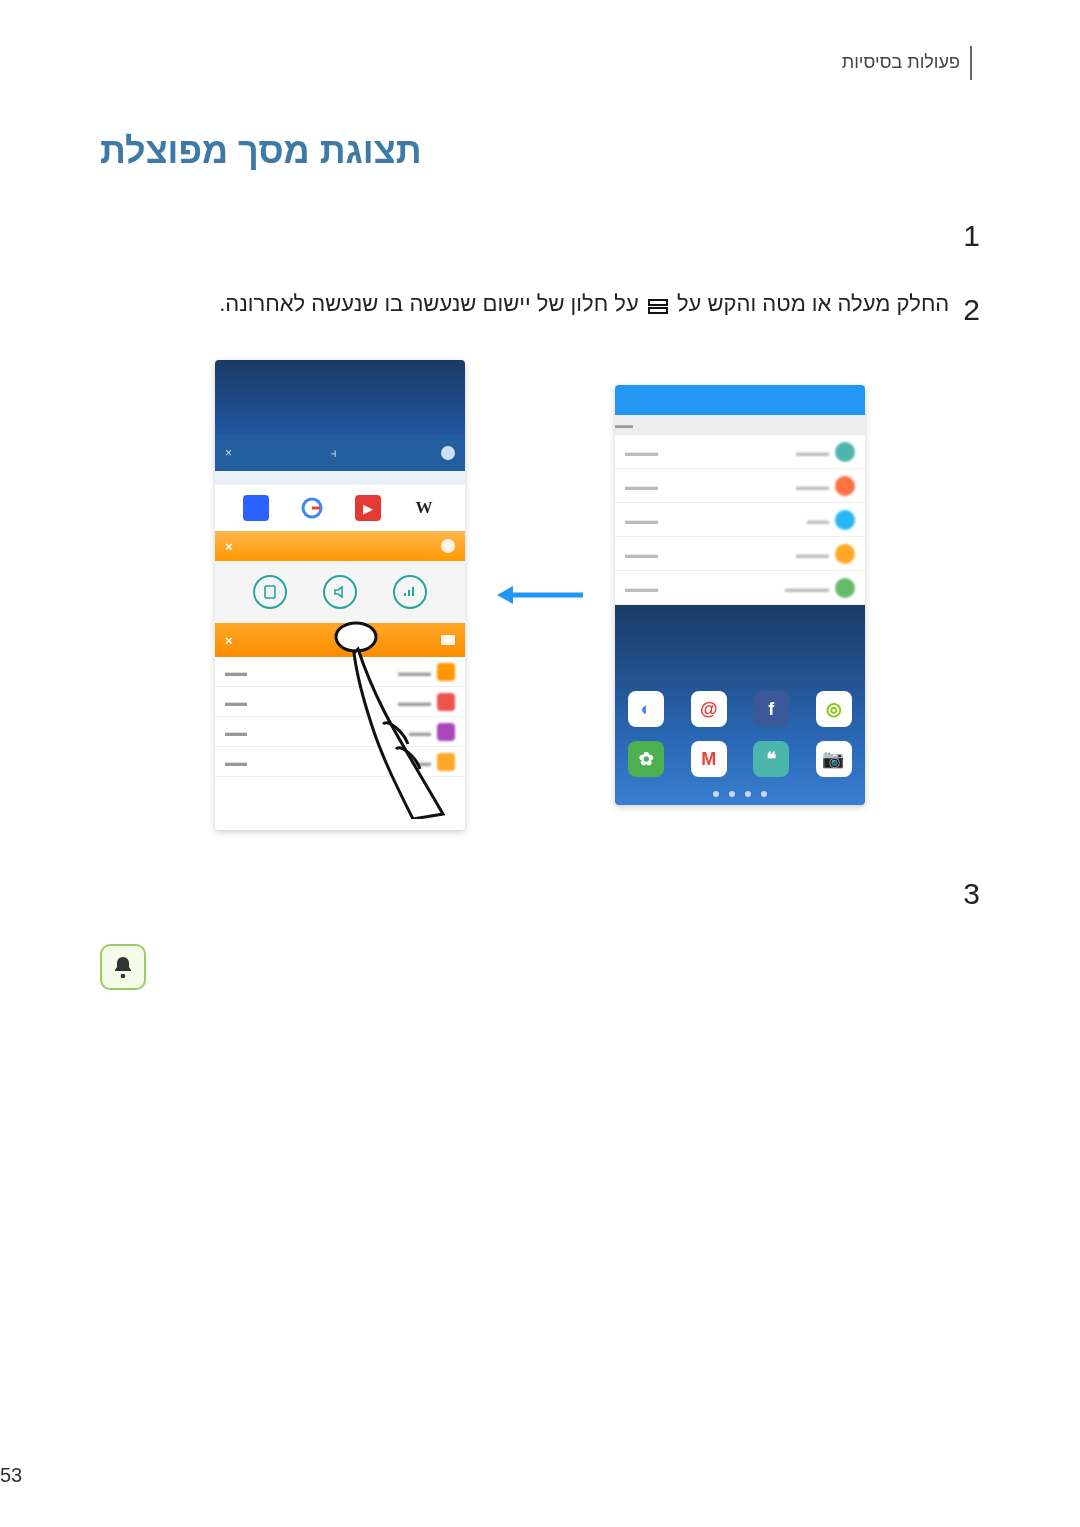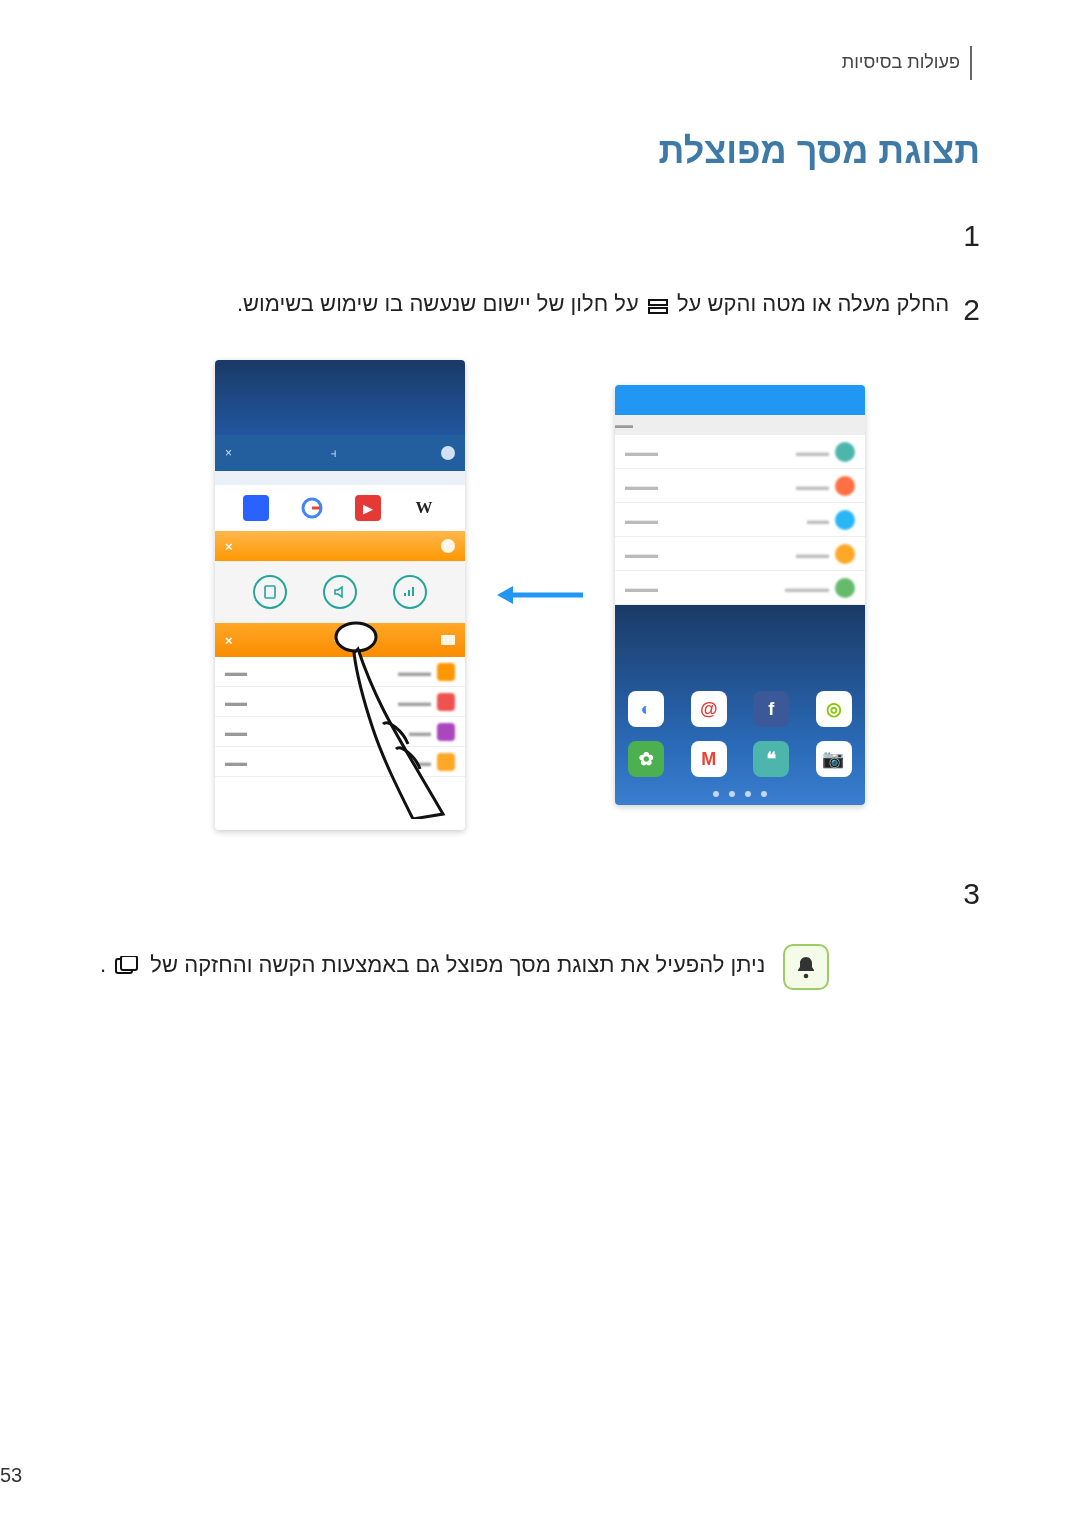--- a/index.html
+++ b/index.html
@@ -31,21 +31,21 @@
     right: 108px;
     width: 2px;
     height: 34px;
     background: #666;
   }
   .title {
     margin-top: 80px;
     font-size: 36px;
     font-weight: bold;
     color: #3e7aa8;
-    text-align: right;
+    text-align: left;
   }
   .steps {
     margin-top: 40px;
   }
   .step {
     display: flex;
     flex-direction: row;
     align-items: flex-start;
     gap: 14px;
     margin-bottom: 26px;
@@ -223,21 +223,21 @@
     <div class="step">
       <span class="step-num">2</span>
       <div class="step-body">
         <span>החלק מעלה או מטה והקש על </span>
         <span class="inline-icon">
           <svg width="20" height="16" viewBox="0 0 20 16">
             <rect x="1" y="1" width="18" height="5" fill="none" stroke="#111" stroke-width="2"></rect>
             <rect x="1" y="9" width="18" height="5" fill="none" stroke="#111" stroke-width="2"></rect>
           </svg>
         </span>
-        <span> על חלון של יישום שנעשה בו שימוש בשימוש.</span>
+        <span> על חלון של יישום שנעשה בו שנעשה לאחרונה.</span>
       </div>
     </div>
   </div>
 
   <div class="img-row">
 
     <div class="phone tall">
       <div class="rp-top"></div>
       <div class="rp-bar1">
         <span>×</span>
@@ -405,26 +405,16 @@
     </div>
   </div>
 
   <div class="tip-row">
     <span class="tip-icon">
       <svg width="26" height="26" viewBox="0 0 26 26">
         <path d="M13 3c-3.5 0-6 2.8-6 6v4l-2 3v1h16v-1l-2-3V9c0-3.2-2.5-6-6-6z" fill="#333"></path>
         <circle cx="13" cy="22" r="2.3" fill="#333"></circle>
       </svg>
     </span>
-    <span>
-      <span>ניתן להפעיל את תצוגת מסך מפוצל גם באמצעות הקשה והחזקה של </span>
-      <span class="inline-icon">
-        <svg width="26" height="20" viewBox="0 0 26 20">
-          <rect x="1" y="3" width="16" height="14" rx="2" fill="none" stroke="#111" stroke-width="2"></rect>
-          <rect x="6" y="0" width="16" height="14" rx="2" fill="#fff" stroke="#111" stroke-width="2"></rect>
-        </svg>
-      </span>
-      <span>.</span>
-    </span>
   </div>
 
   <div class="page-num">53</div>
 </div>
 
 </body></html>

